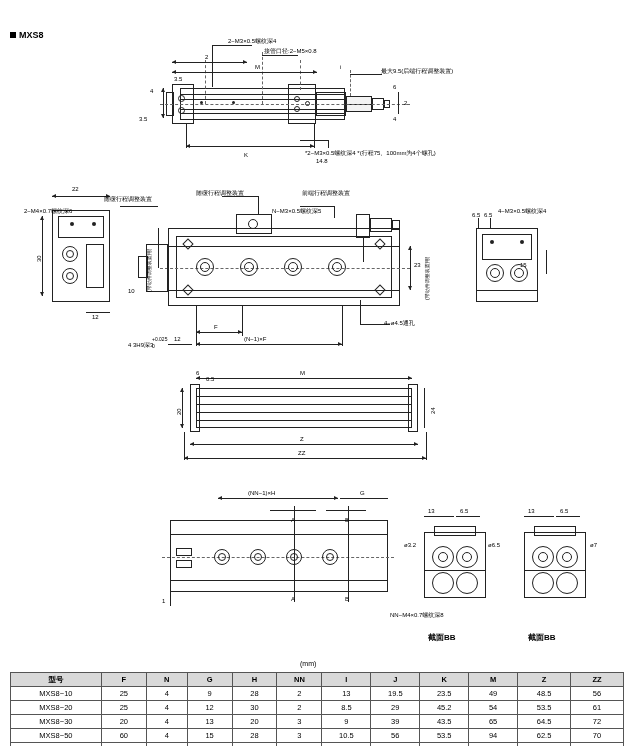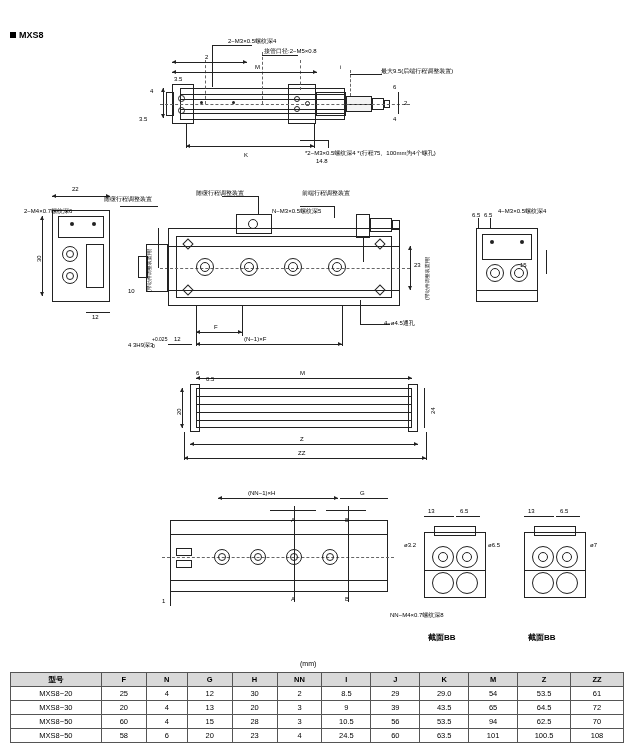--- a/index.html
+++ b/index.html
@@ -483,29 +483,43 @@
         <th style="width:48px;">I</th>
         <th style="width:48px;">J</th>
         <th style="width:48px;">K</th>
         <th style="width:48px;">M</th>
         <th style="width:52px;">Z</th>
         <th style="width:52px;">ZZ</th>
       </tr>
     </thead>
     <tbody>
       <tr>
+        <td class="model">MXS8−10</td>
+        <td>25</td>
+        <td>4</td>
+        <td>9</td>
+        <td>28</td>
+        <td>2</td>
+        <td>13</td>
+        <td>19.5</td>
+        <td>23.5</td>
+        <td>49</td>
+        <td>48.5</td>
+        <td>56</td>
+      </tr>
+      <tr>
         <td class="model">MXS8−20</td>
         <td>25</td>
         <td>4</td>
         <td>12</td>
         <td>30</td>
         <td>2</td>
         <td>8.5</td>
         <td>29</td>
-        <td>29.0</td>
+        <td>45.2</td>
         <td>54</td>
         <td>53.5</td>
         <td>61</td>
       </tr>
       <tr>
         <td class="model">MXS8−30</td>
         <td>20</td>
         <td>4</td>
         <td>13</td>
         <td>20</td>

